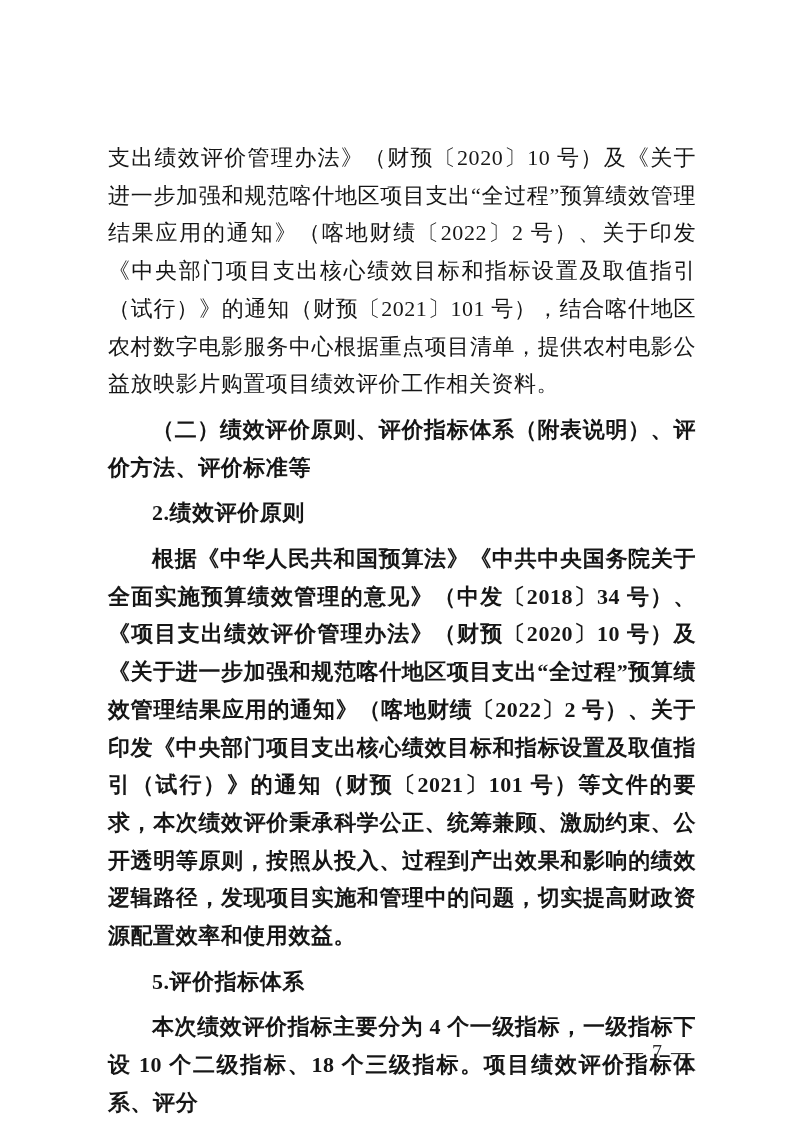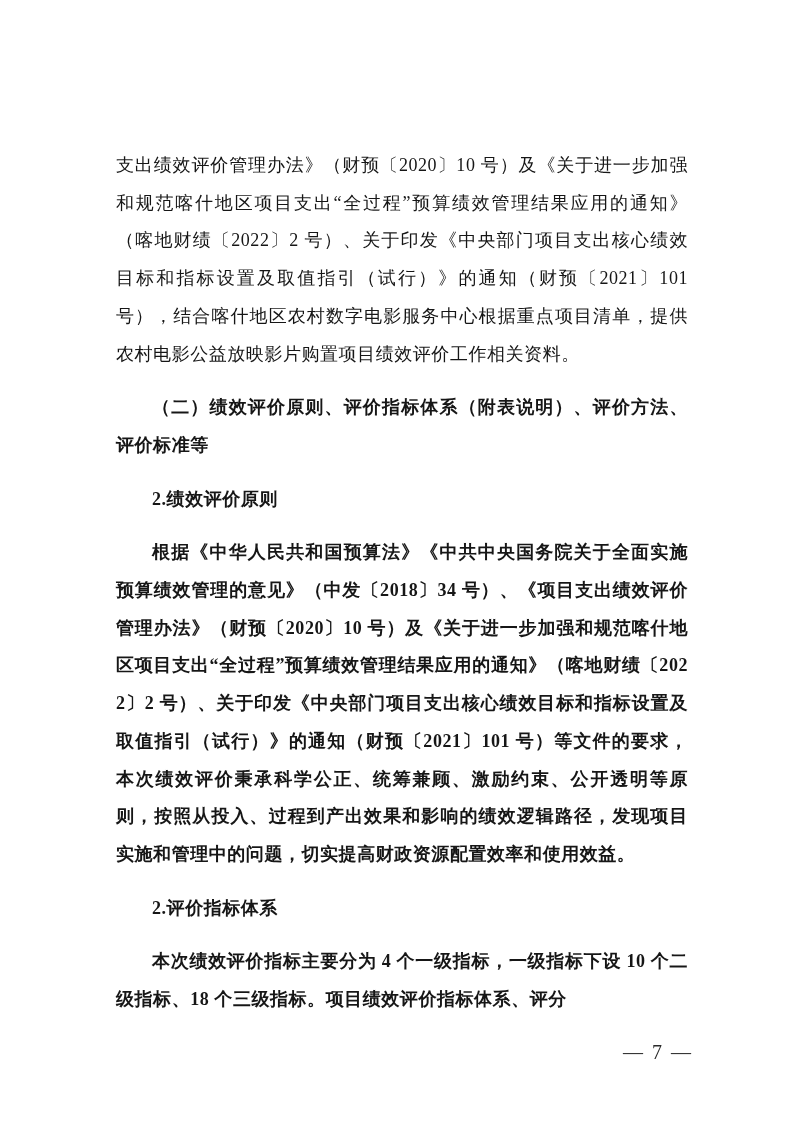--- a/index.html
+++ b/index.html
@@ -23,22 +23,22 @@
     height: 1122px;
     background: #ffffff;
   }
   .text-block {
     position: absolute;
     left: 100px;
     top: 131px;
     width: 604px;
   }
   .text-block p {
-    margin: 16px;
-    font-size: 18px;
+    margin: 8px;
+    font-size: 22px;
     line-height: 37.7px;
     letter-spacing: 0.55px;
     text-align: justify;
     text-justify: inter-character;
     word-break: break-all;
   }
   .para-indent {
     text-indent: 2em;
     font-weight: bold;
   }
@@ -67,21 +67,21 @@
   <div class="text-block">
 
     <p class="para-continued">支出绩效评价管理办法》（财预〔2020〕10 号）及《关于进一步加强和规范喀什地区项目支出“全过程”预算绩效管理结果应用的通知》（喀地财绩〔2022〕2 号）、关于印发《中央部门项目支出核心绩效目标和指标设置及取值指引（试行）》的通知（财预〔2021〕101 号），结合喀什地区农村数字电影服务中心根据重点项目清单，提供农村电影公益放映影片购置项目绩效评价工作相关资料。</p>
 
     <p class="para-indent heading-bold">（二）绩效评价原则、评价指标体系（附表说明）、评价方法、评价标准等</p>
 
     <p class="para-indent heading-bold">2.绩效评价原则</p>
 
     <p class="para-indent">根据《中华人民共和国预算法》《中共中央国务院关于全面实施预算绩效管理的意见》（中发〔2018〕34 号）、《项目支出绩效评价管理办法》（财预〔2020〕10 号）及《关于进一步加强和规范喀什地区项目支出“全过程”预算绩效管理结果应用的通知》（喀地财绩〔2022〕2 号）、关于印发《中央部门项目支出核心绩效目标和指标设置及取值指引（试行）》的通知（财预〔2021〕101 号）等文件的要求，本次绩效评价秉承科学公正、统筹兼顾、激励约束、公开透明等原则，按照从投入、过程到产出效果和影响的绩效逻辑路径，发现项目实施和管理中的问题，切实提高财政资源配置效率和使用效益。</p>
 
-    <p class="para-indent heading-bold">2.评价指标体系</p>
+    <p class="para-indent heading-bold">5.评价指标体系</p>
 
     <p class="para-indent">本次绩效评价指标主要分为 4 个一级指标，一级指标下设 10 个二级指标、18 个三级指标。项目绩效评价指标体系、评分</p>
 
   </div>
 
   <div class="page-footer">— 7 —</div>
 
 </div>
 
 </body></html>

